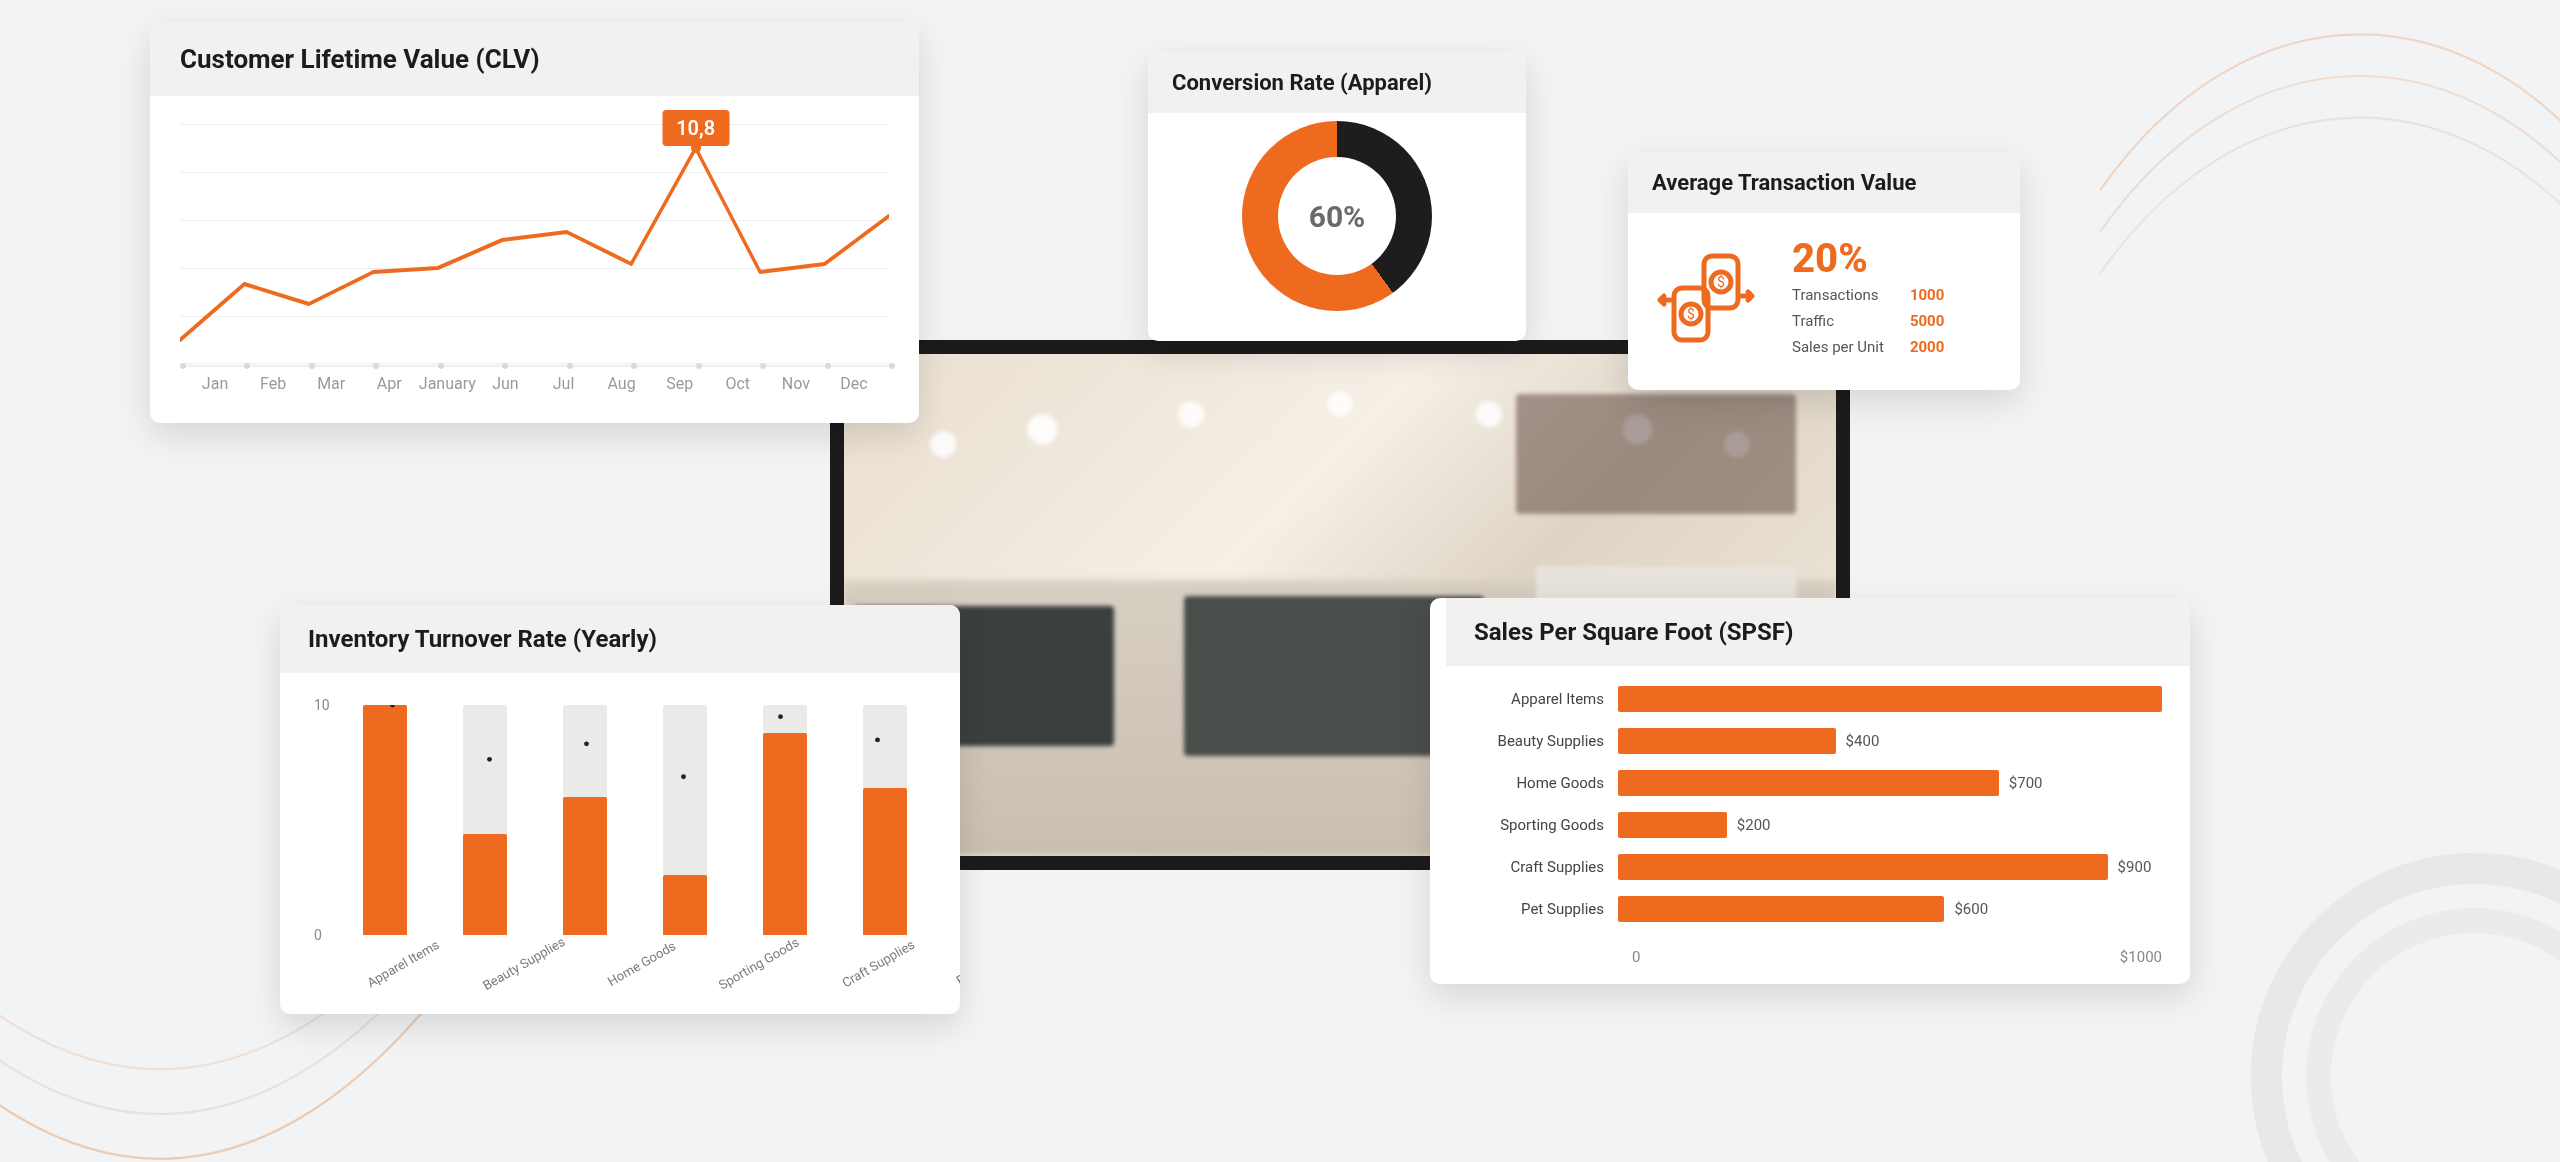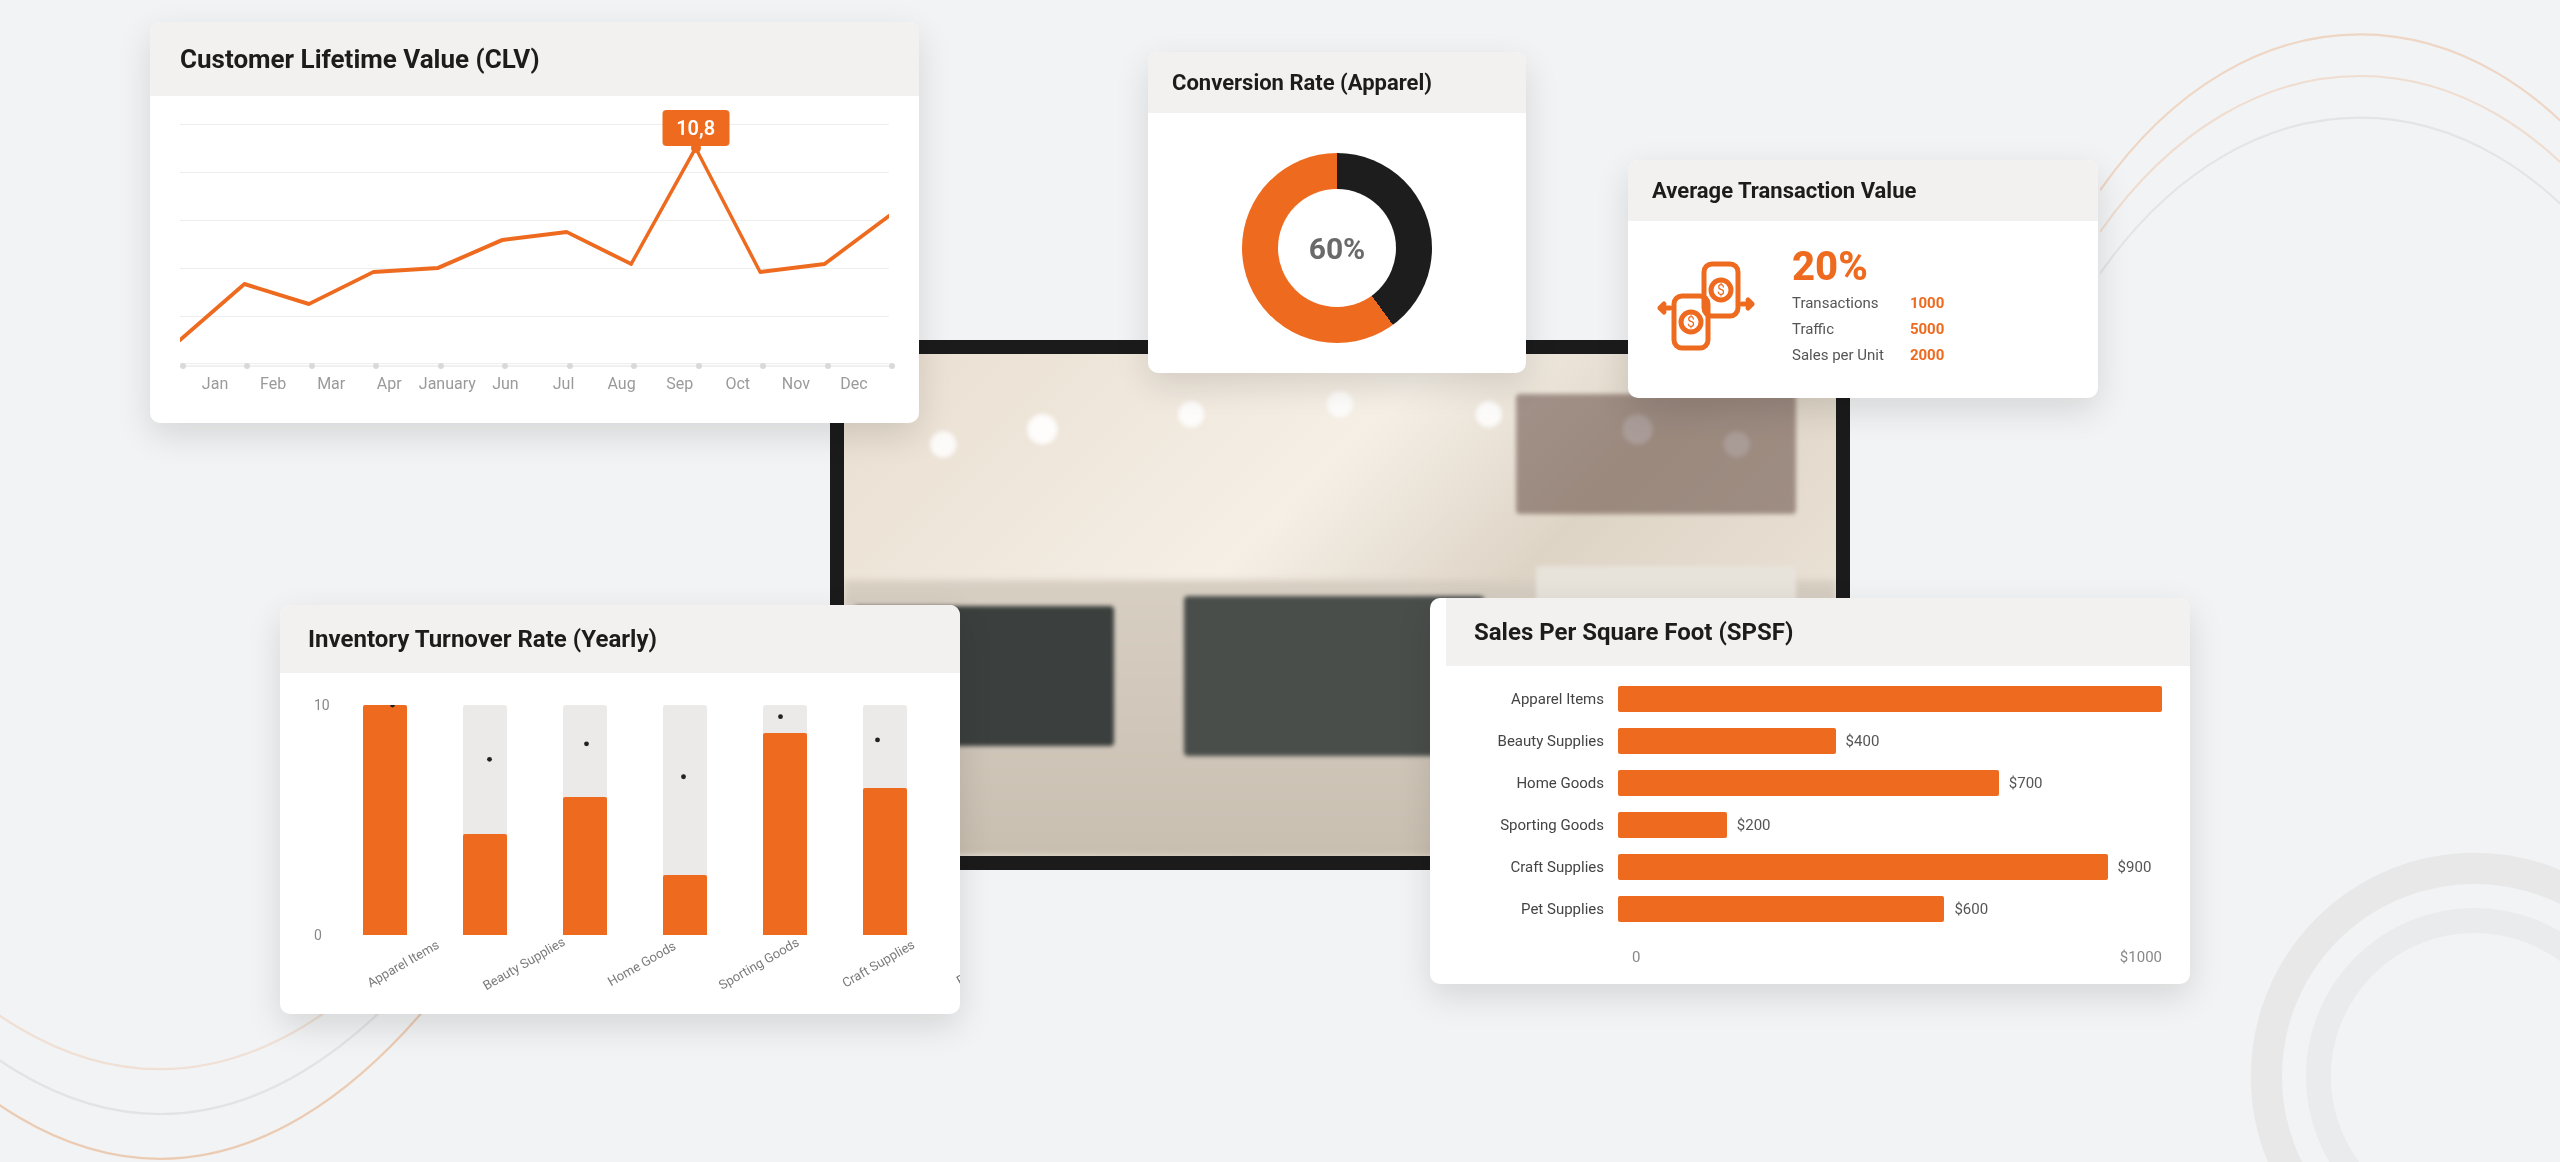--- a/index.html
+++ b/index.html
@@ -110,33 +110,33 @@
     position:absolute; left:0; right:0; bottom:-4px; height:2px;
     background:#f0f0f0;
   }
   .clv .tick{
     position:absolute; bottom:-6px; width:6px; height:6px; border-radius:50%; background:#d9d9d9;
   }
 
   
   .conv { left:1148px; top:52px; width:378px; }
   .conv .card-header{ font-size:22px; padding:18px 24px;}
-  .conv .donut-wrap{ display:flex; justify-content:center; padding:40px 0 30px;}
+  .conv .donut-wrap{ display:flex; justify-content:center; padding:8px 0 30px;}
   .donut{
     width:190px; height:190px; border-radius:50%;
     background: conic-gradient(#1d1d1d 0 144deg, #ee6a1f 144deg 360deg);
     display:flex; align-items:center; justify-content:center;
   }
   .donut::before{
     content:""; width:118px; height:118px; background:#fff; border-radius:50%; position:absolute;
   }
   .donut span{ position:relative; font-weight:700; font-size:30px; color:#6a6a6a; }
 
   
-  .atv { left:1628px; top:160px; width:470px; }
+  .atv { left:1628px; top:152px; width:392px; }
   .atv .card-header{ font-size:22px; padding:18px 24px;}
   .atv .row{ display:flex; align-items:center; gap:36px; padding:22px 28px 30px;}
   .atv .big{ color:#ee6a1f; font-weight:800; font-size:40px; }
   .atv table{ font-size:15px; color:#555; border-collapse:collapse;}
   .atv td{ padding:4px 0;}
   .atv td.val{ color:#ee6a1f; font-weight:700; text-align:center; padding-left:26px;}
   .atv .icon{ width:100px; height:100px; flex:0 0 100px; }
 
   
   .inv { left:280px; top:605px; width:680px; }

